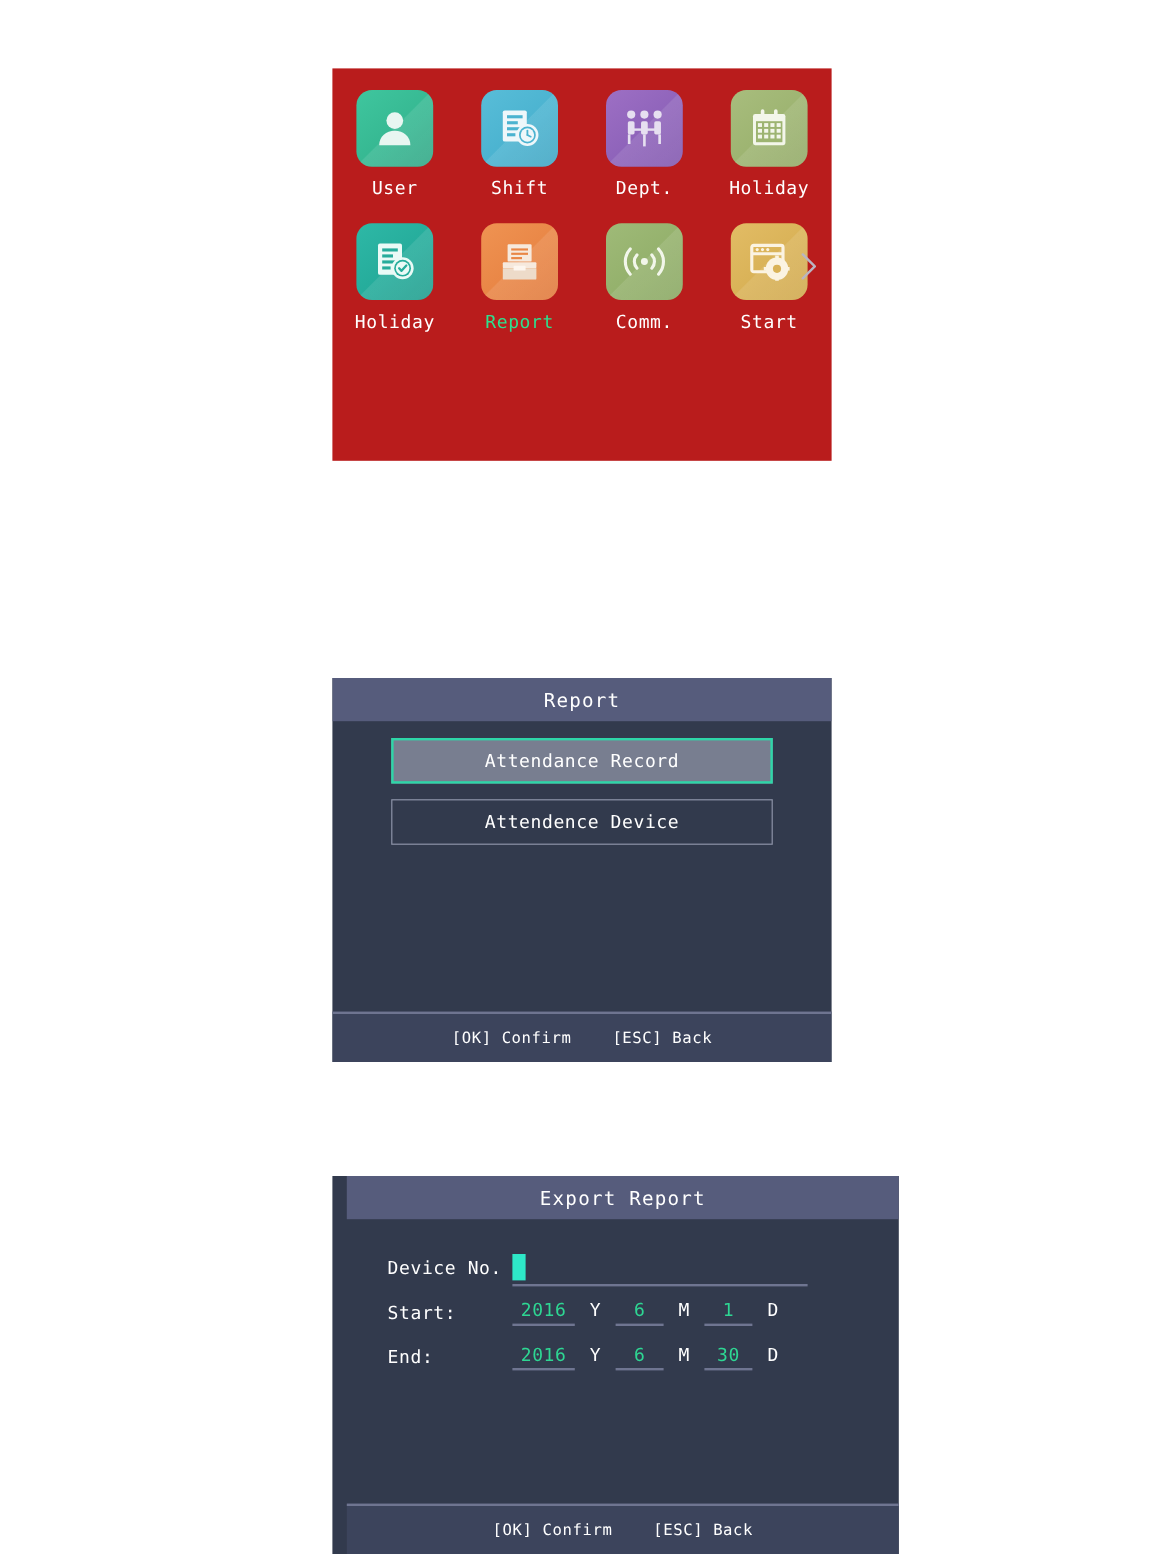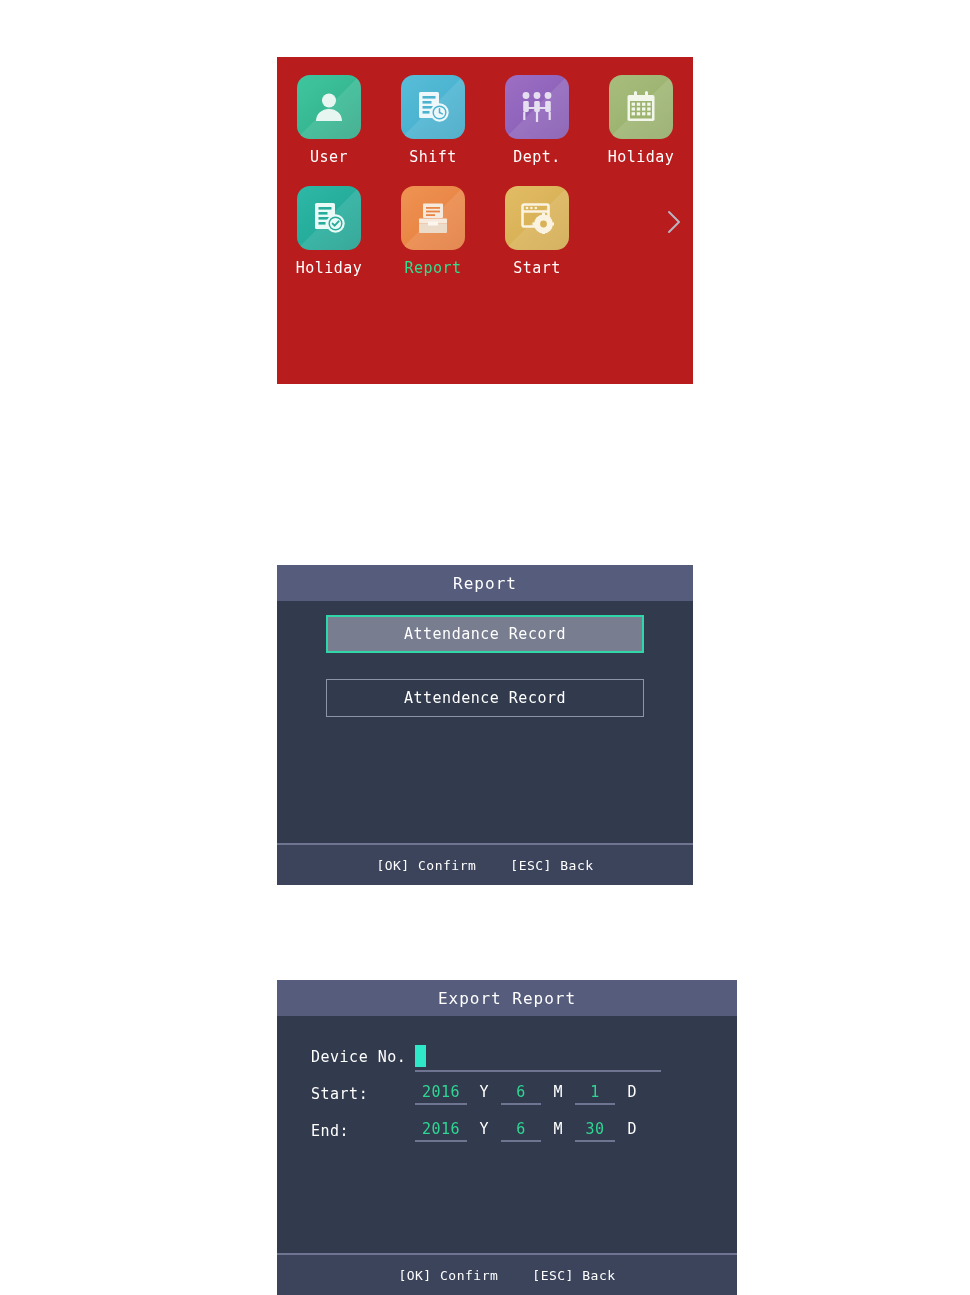--- a/index.html
+++ b/index.html
@@ -141,21 +141,21 @@
     letter-spacing: 0.5px;
   }
 
   
   .report-dialog { left: 277px; top: 565px; width: 416px; height: 320px; }
 
   .report-list {
     padding: 14px 49px 0 49px;
     display: flex;
     flex-direction: column;
-    gap: 26px;
+    gap: 13px;
   }
 
   .report-item {
     height: 38px;
     border: 1px solid #8d93a8;
     display: flex;
     align-items: center;
     justify-content: center;
     color: #ffffff;
     font-size: 15px;
@@ -164,21 +164,21 @@
     box-sizing: border-box;
     white-space: nowrap;
   }
 
   .report-item.selected {
     background: #787e90;
     border: 2px solid #2ed6a8;
   }
 
   
-  .export-dialog { left: 277px; top: 980px; width: 460px; height: 315px; }
+  .export-dialog { left: 277px; top: 980px; width: 460px; height: 315px; padding-left: 12px; }
 
   .export-form {
     padding: 22px 0 0 0;
   }
 
   .form-row {
     display: flex;
     align-items: center;
     height: 37px;
     padding-left: 34px;
@@ -352,20 +352,34 @@
               <rect x="11" y="12.2" width="9" height="1.8"></rect>
             </g>
             <rect x="4" y="16.5" width="28" height="5" rx="0.8" fill="#f6e9dd"></rect>
             <path d="M4 21.5h28v8.5a1 1 0 0 1-1 1H5a1 1 0 0 1-1-1z" fill="#eddbc9"></path>
             <rect x="13" y="19.5" width="10" height="4" rx="0.7" fill="#fdf6ef"></rect>
           </svg>
         </div>
         <div class="menu-label selected">Report</div>
       </div>
 
+      <div class="menu-cell">
+        <div class="icon-tile tile-comm">
+          <svg width="38" height="32" viewBox="0 0 38 32" aria-hidden="true">
+            <g fill="none" stroke="#f2f6ea" stroke-width="2.6" stroke-linecap="round">
+              <path d="M12.8 10.5a8 8 0 0 0 0 11"></path>
+              <path d="M25.2 10.5a8 8 0 0 1 0 11"></path>
+              <path d="M7.2 5.5a15.5 15.5 0 0 0 0 21"></path>
+              <path d="M30.8 5.5a15.5 15.5 0 0 1 0 21"></path>
+            </g>
+            <circle cx="19" cy="16" r="2.9" fill="#f2f6ea"></circle>
+          </svg>
+        </div>
+        <div class="menu-label">Comm.</div>
+      </div>
 
       <div class="menu-cell">
         <div class="icon-tile tile-system">
           <svg width="34" height="32" viewBox="0 0 34 32" aria-hidden="true">
             <rect x="2.5" y="2.5" width="26" height="22" rx="1.6" fill="none" stroke="#fbf3e2" stroke-width="2.6"></rect>
             <line x1="2.5" y1="9.5" x2="28.5" y2="9.5" stroke="#fbf3e2" stroke-width="2.4"></line>
             <g fill="#fbf3e2">
               <circle cx="7" cy="6" r="1.3"></circle>
               <circle cx="11.4" cy="6" r="1.3"></circle>
               <circle cx="15.8" cy="6" r="1.3"></circle>
@@ -393,21 +407,21 @@
       <path d="M4 3l10 10L4 23" fill="none" stroke="#b9b4c2" stroke-width="2" stroke-linecap="round" stroke-linejoin="round"></path>
     </svg>
   </div>
 
   <div class="dialog report-dialog">
     <div class="dialog-title">Report</div>
 
     <div class="dialog-body">
       <div class="report-list">
         <div class="report-item selected">Attendance Record</div>
-        <div class="report-item">Attendence Record</div>
+        <div class="report-item">Attendence Device</div>
       </div>
     </div>
 
     <div class="dialog-footer">
       <span>[OK] Confirm</span>
       <span>[ESC] Back</span>
     </div>
   </div>
 
   <div class="dialog export-dialog">

